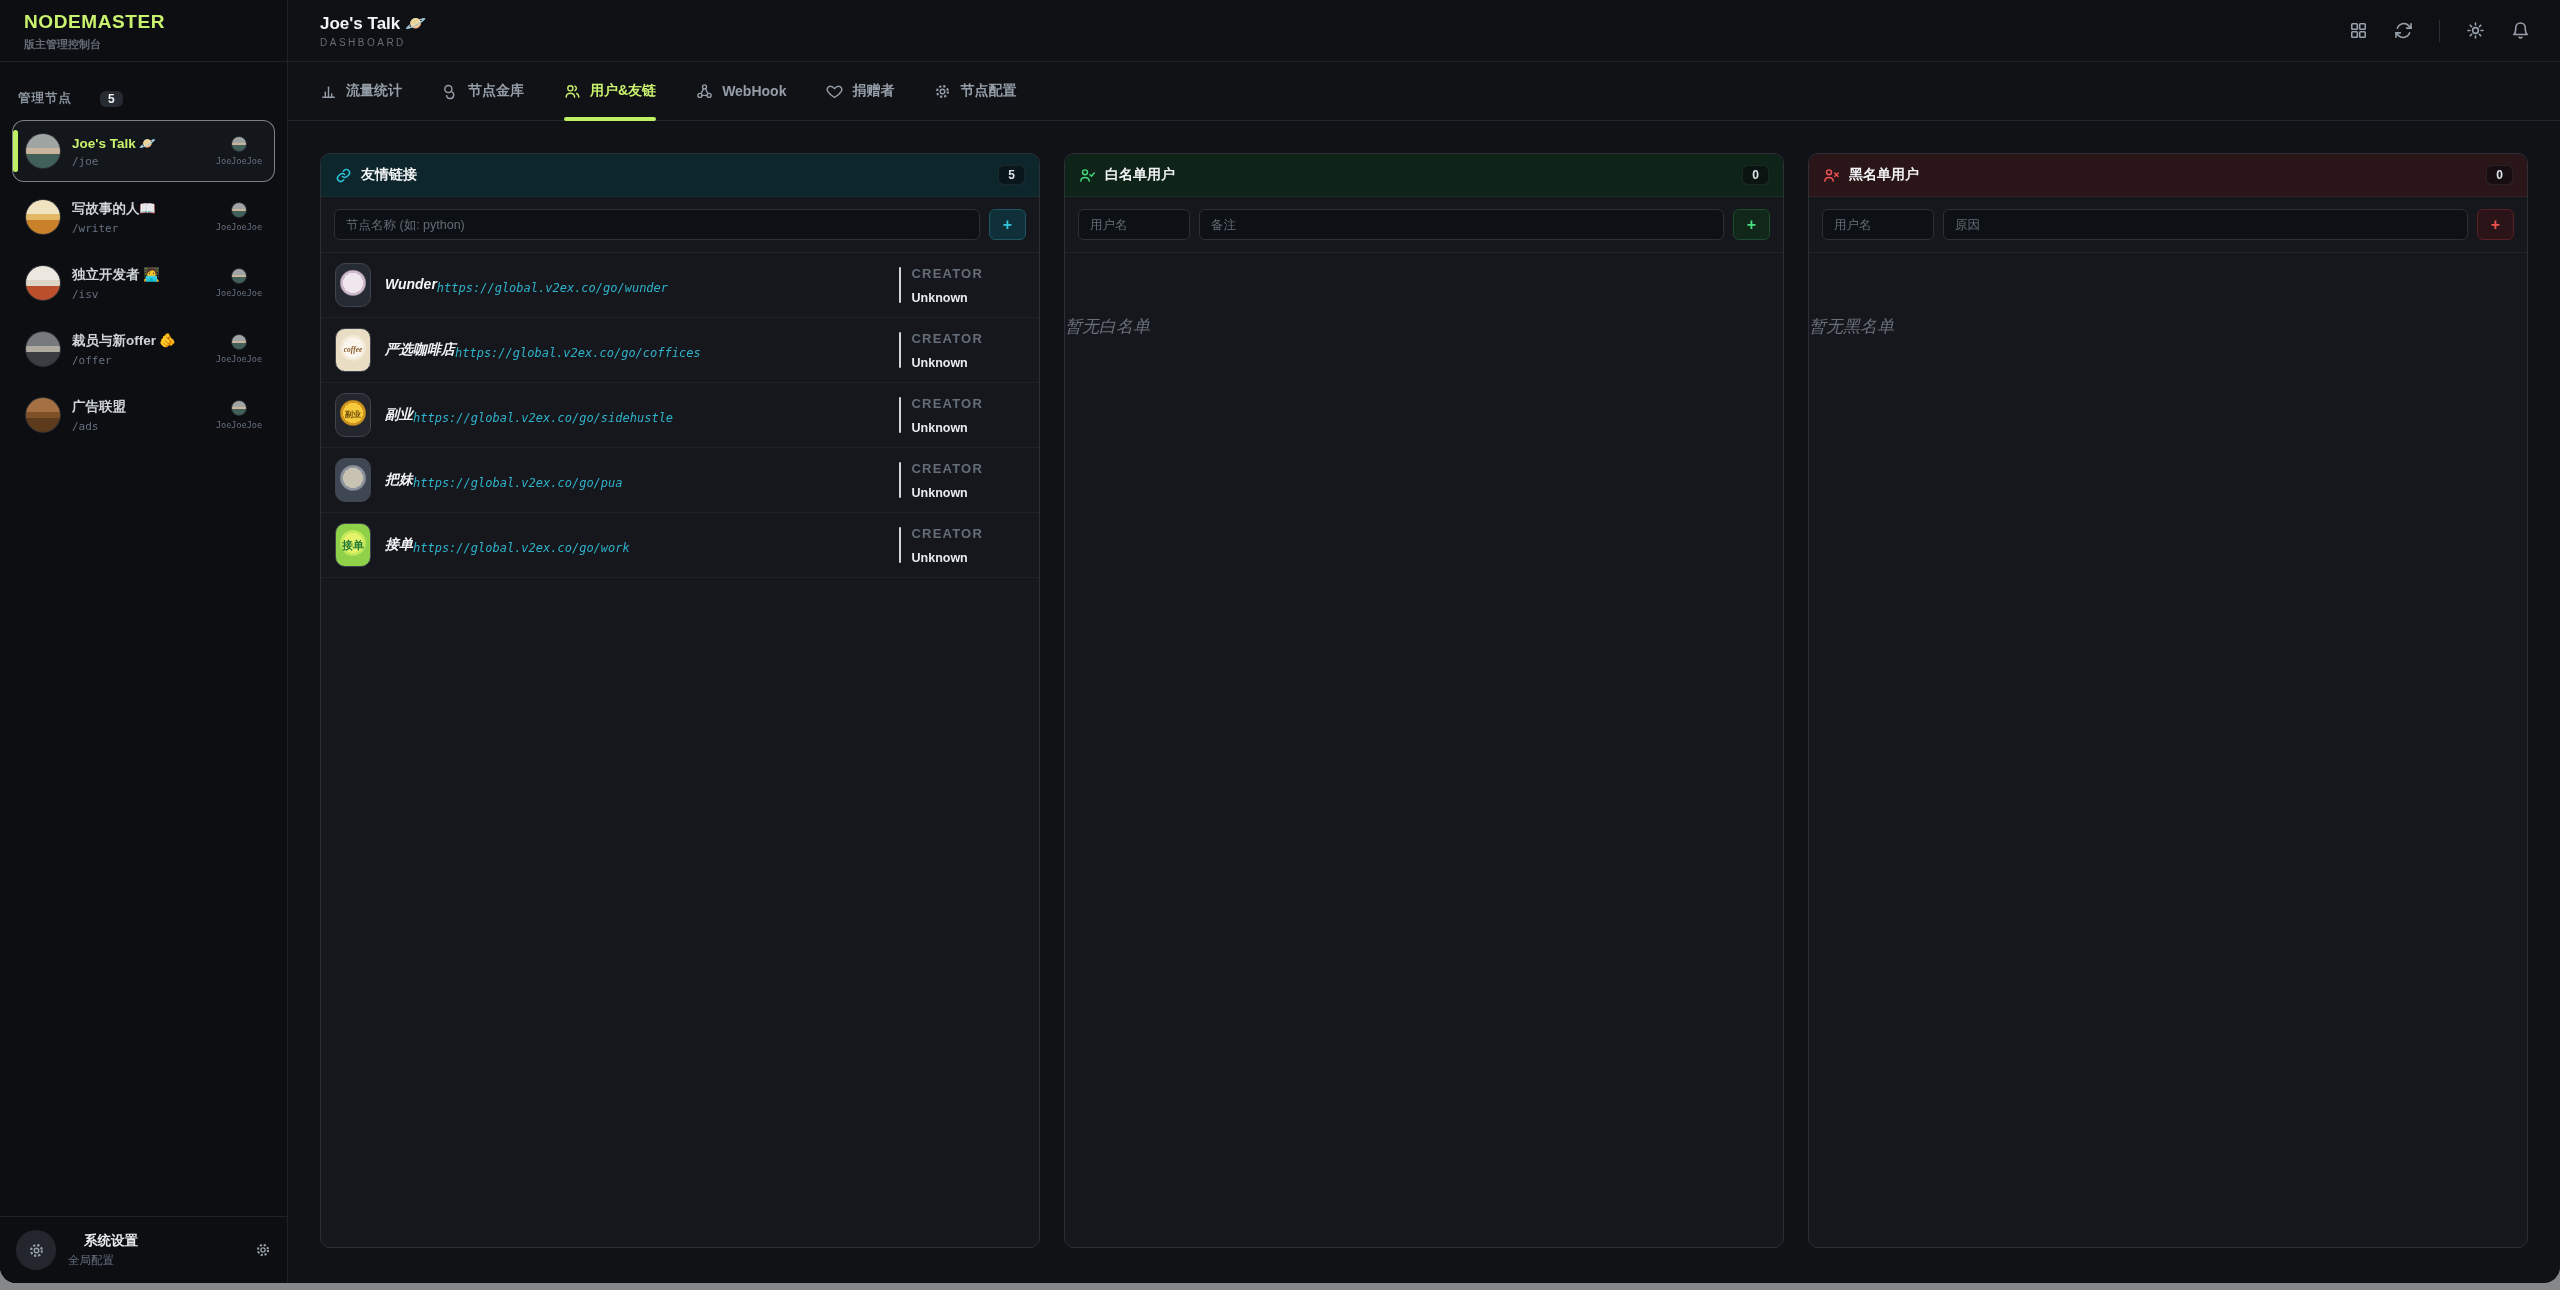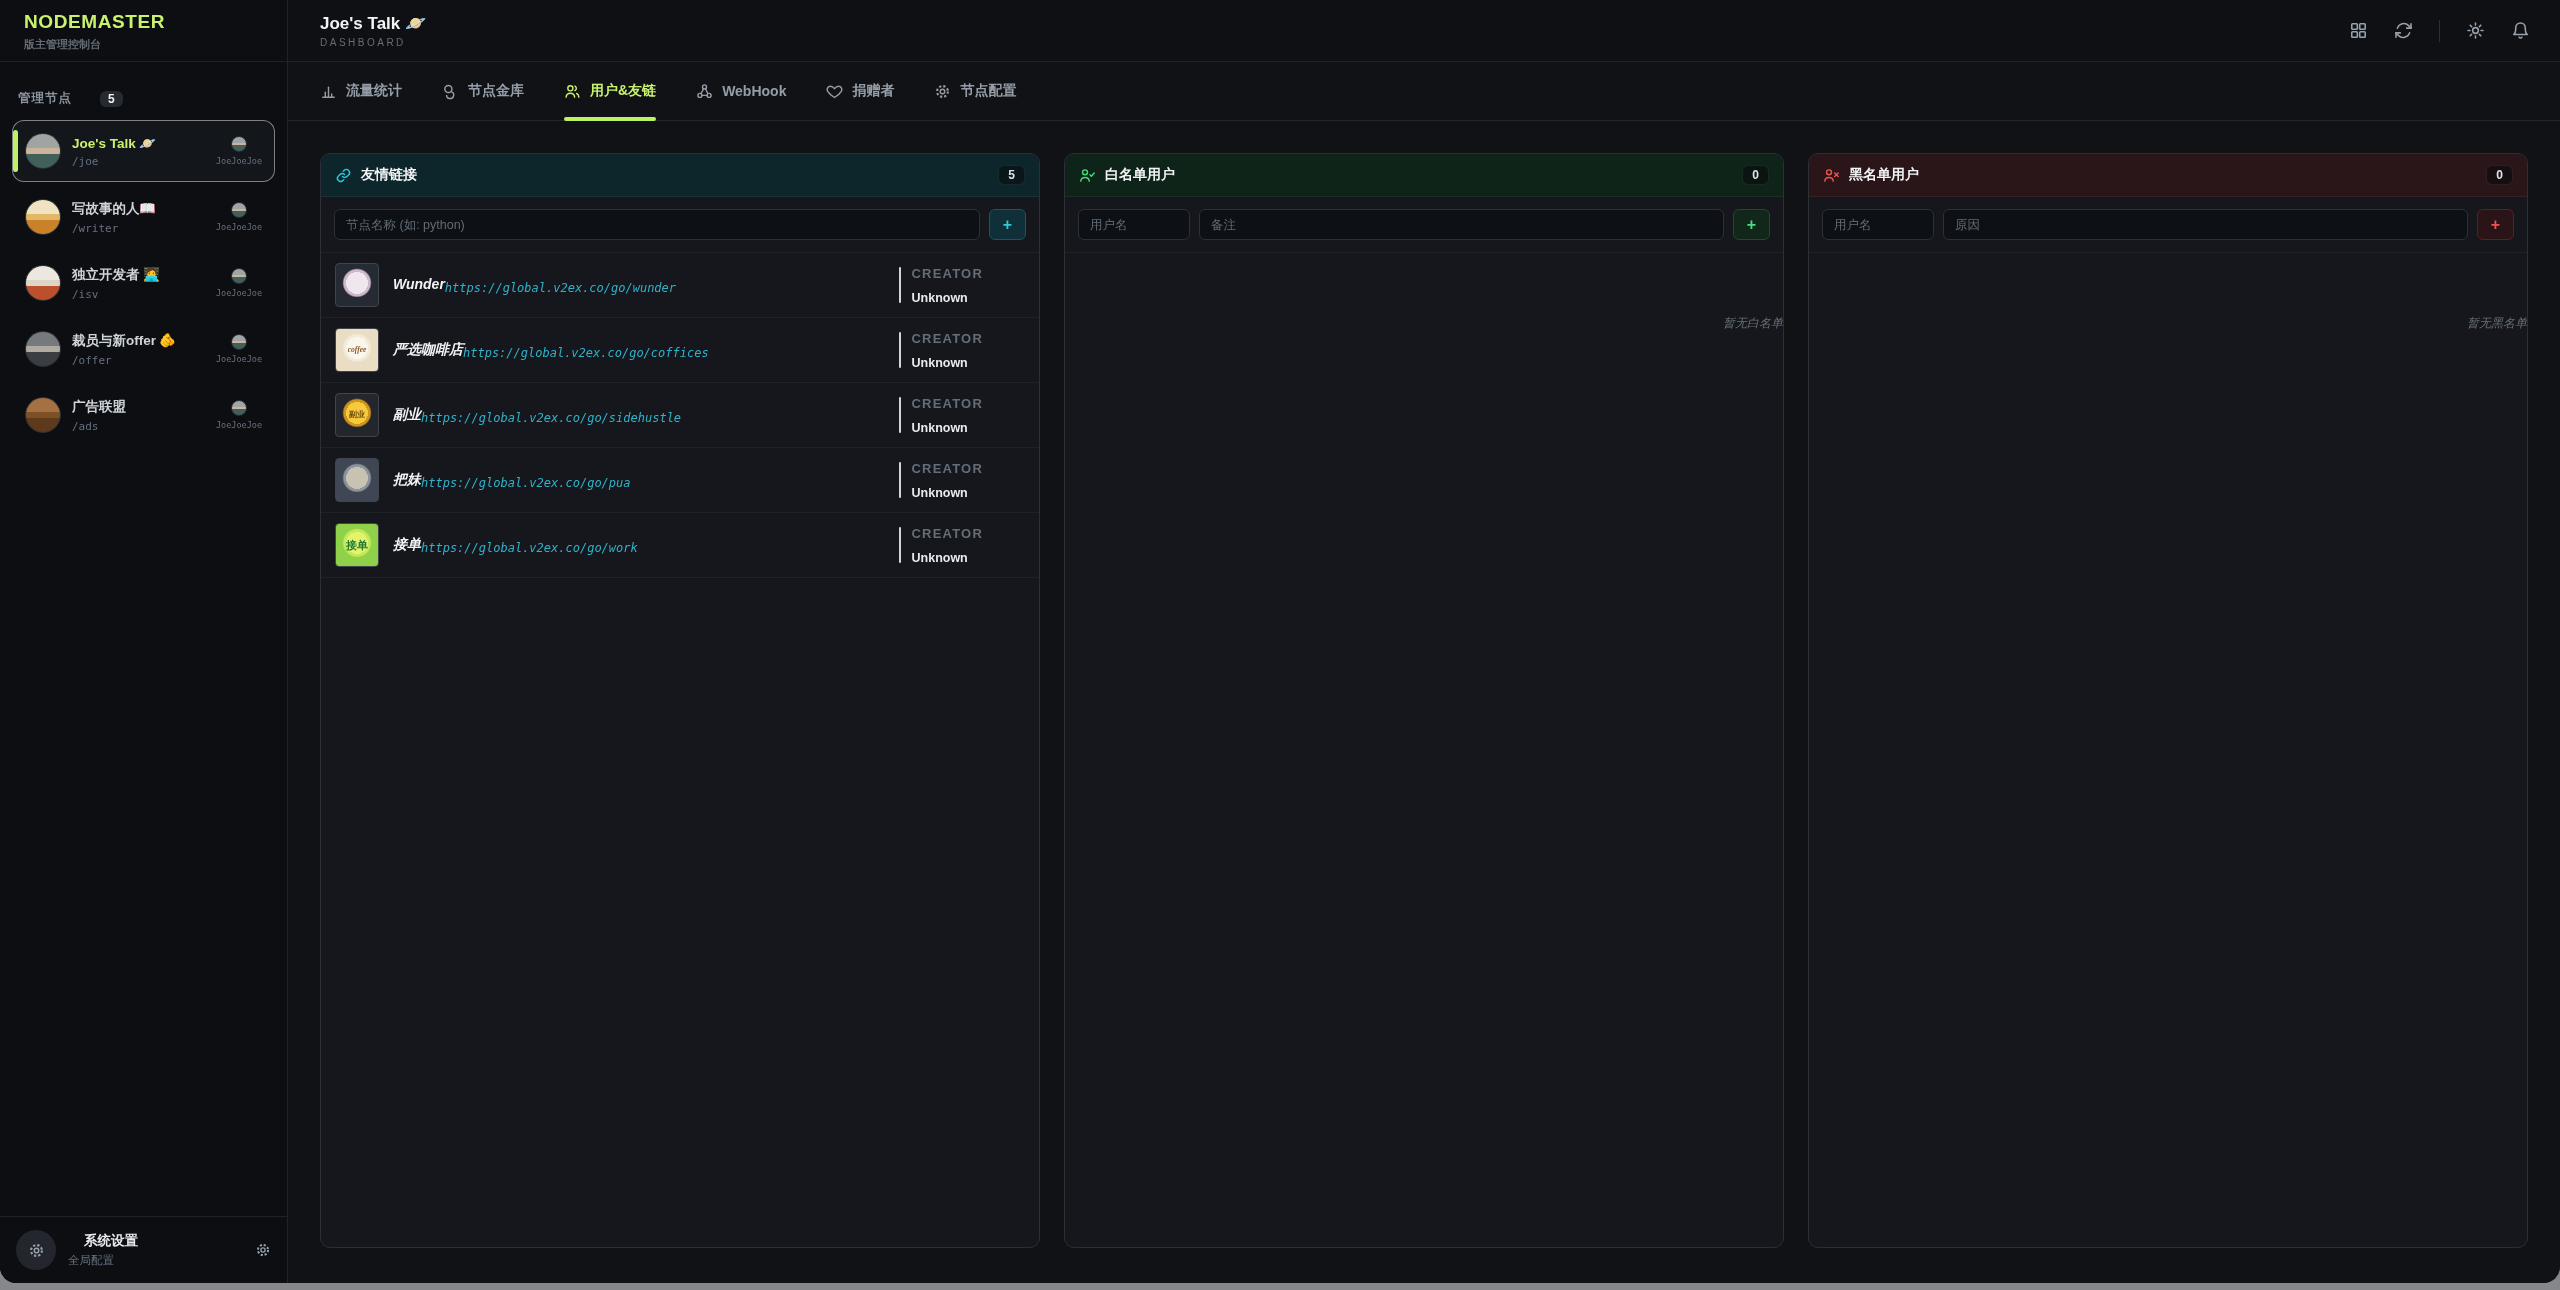--- a/index.html
+++ b/index.html
@@ -103,35 +103,35 @@
   .in-flex { flex:1; min-width:0; }
   .in-user { width:112px; flex:none; }
   .add-btn { width:37px; height:31px; flex:none; border-radius:6px; font-size:16px; font-weight:700; display:grid; place-items:center; cursor:pointer; line-height:1; }
   .panel.links .add-btn { color:#35c6dd; background:#0f3038; border:1px solid #1b5560; }
   .panel.white .add-btn { color:#4ade80; background:#10271a; border:1px solid #1e4a2d; }
   .panel.black .add-btn { color:#ef5350; background:#2a1417; border:1px solid #5a2025; }
 
   .link-list { overflow:hidden; }
   .link-row { display:flex; align-items:center; padding:10px 14px; height:65px; border-bottom:1px solid #1e2126; }
   .thumb {
-    width:44px; height:44px; flex:none; border-radius:4px; border:1px solid #40444c;
+    width:36px; height:44px; flex:none; border-radius:10px; border:1px solid #40444c;
     display:grid; place-items:center; overflow:hidden;
     background:radial-gradient(circle at 50% 45%, var(--c1) 0 35%, var(--cm, var(--c1)) 35% 42%, var(--c2) 47%);
   }
   .thumb-label { font-size:10px; font-weight:800; font-style:italic; text-align:center; line-height:1; }
   .link-info { display:flex; flex-direction:row; margin-left:14px; min-width:0;font-style:italic; }
   .link-name { font-size:14px; font-weight:700; color:#f1f3f5; }
   .link-url { font-size:12px; color:#2fb3cc; margin-top:5px; text-decoration:none; font-family:"DejaVu Sans Mono","Liberation Mono",monospace; cursor:pointer; }
   .link-meta { margin-left:auto; margin-right:42px; display:flex; align-items:center; gap:11px; flex:none; }
   .meta-bar { width:2px; height:36px; background:#d0d5da; border-radius:1px; }
   .meta-col { display:flex; flex-direction:column; }
   .meta-label { font-size:13px; color:#646d78; letter-spacing:1.2px; font-weight:700; }
   .meta-value { font-size:12.5px; font-weight:700; color:#e8ebee; margin-top:10px; }
 
-  .empty { text-align:right; padding-top:62px; color:#68707b; font-style:italic; font-size:12px; }
+  .empty { text-align:left; padding-top:62px; color:#68707b; font-style:italic; font-size:17px; }
 
   svg { display:block; }
 </style>
 </head>
 <body>
 
 <div class="window">
 
   <aside class="sidebar">
     <div class="side-header">

